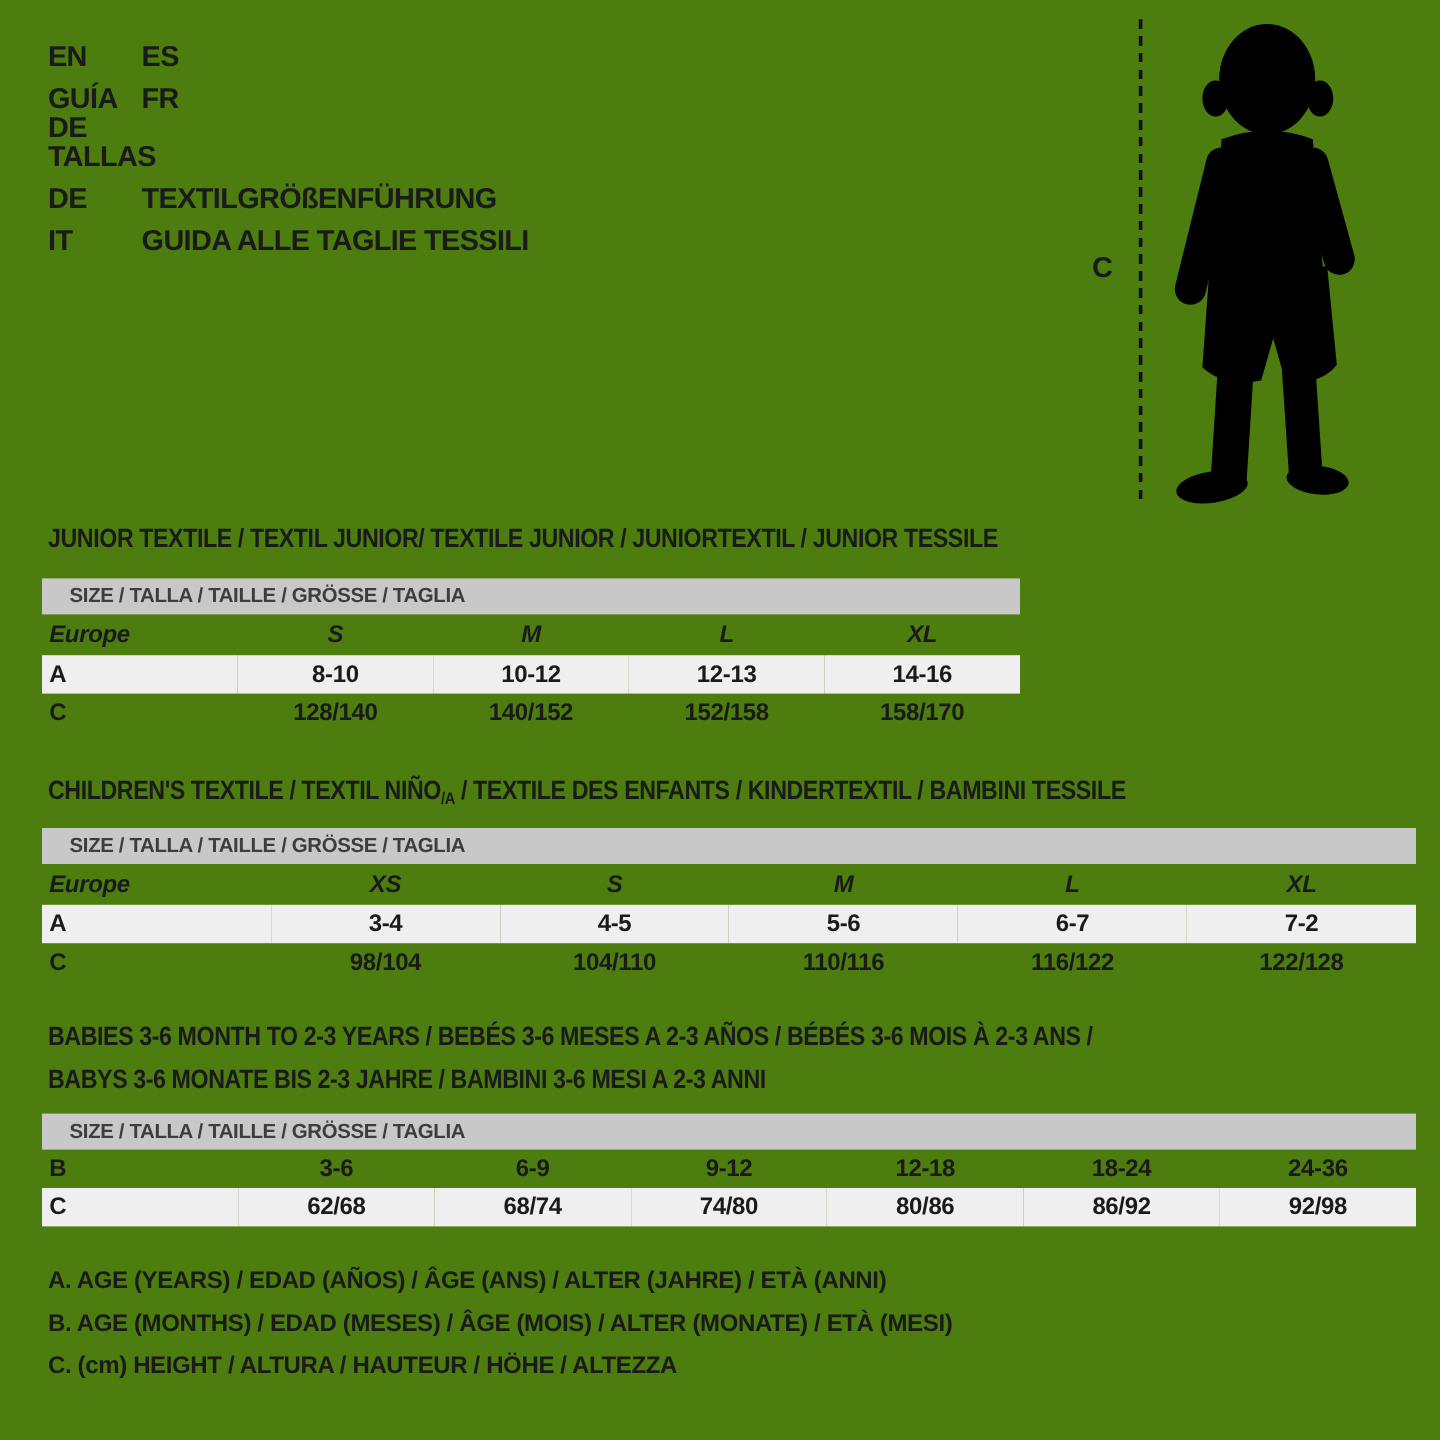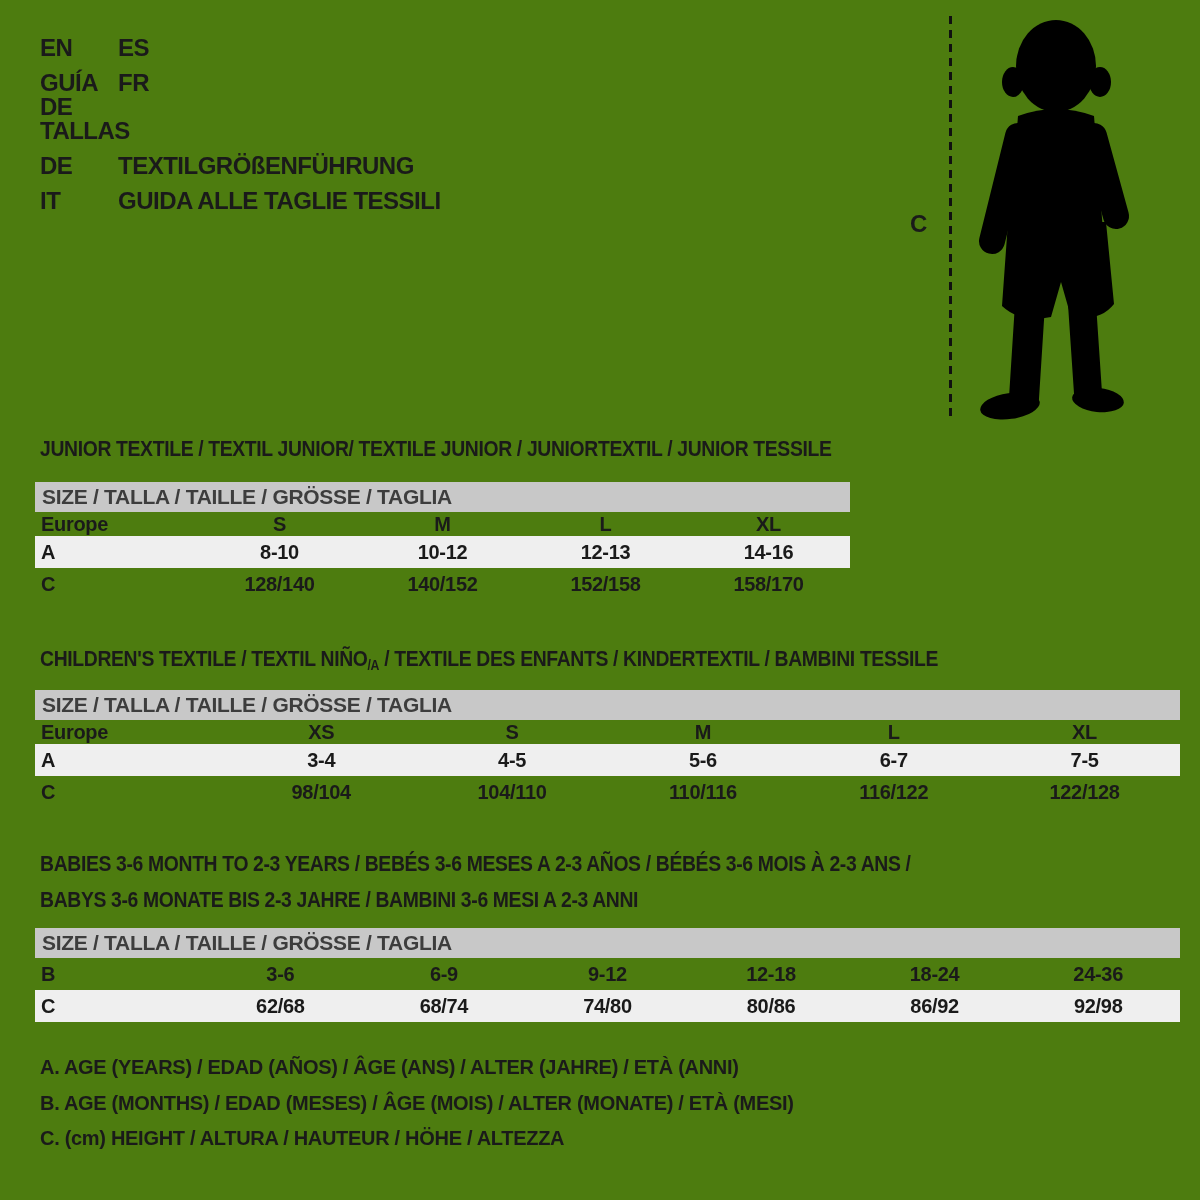--- a/index.html
+++ b/index.html
@@ -44,24 +44,24 @@
   table.size-table {
     position:absolute; border-collapse:collapse; table-layout:fixed;
     font-size:20px; letter-spacing:-0.3px;
   }
   .tbl-junior  { left:35px; top:482px; width:815px;  }
   .tbl-children{ left:35px; top:690px; width:1145px; }
   .tbl-babies  { left:35px; top:928px; width:1145px; }
   table.size-table td { vertical-align:middle; text-align:center; padding:0; }
   table.size-table td.row-label { text-align:left; padding-left:6px; width:110px; }
   tr.size-bar td {
-    background:#c8c8c8; color:#3d3d3d; text-align:left; padding-left:7px;
-    height:30px; font-size:21px;
-  }
-  tr.head-row td { height:24px; }
+    background:#c8c8c8; color:#3d3d3d; text-align:left; padding-left:23px;
+    height:30px; font-size:17px;
+  }
+  tr.head-row td { height:34px;font-style:italic; }
   tr.head-row td.row-label { }
   tr.data-row td { height:32px; }
   tr.shaded td { background:#efefef;text-align:center; }
 
   
   .legend {
     position:absolute; left:40px; top:1050px;
     font-size:20px; letter-spacing:-0.3px; line-height:35.5px; white-space:nowrap;
   }
 </style>
@@ -144,21 +144,21 @@
       <td>M</td>
       <td>L</td>
       <td>XL</td>
     </tr>
     <tr class="data-row shaded">
       <td class="row-label">A</td>
       <td>3-4</td>
       <td>4-5</td>
       <td>5-6</td>
       <td>6-7</td>
-      <td>7-5</td>
+      <td>7-2</td>
     </tr>
     <tr class="data-row">
       <td class="row-label">C</td>
       <td>98/104</td>
       <td>104/110</td>
       <td>110/116</td>
       <td>116/122</td>
       <td>122/128</td>
     </tr>
   </tbody>

